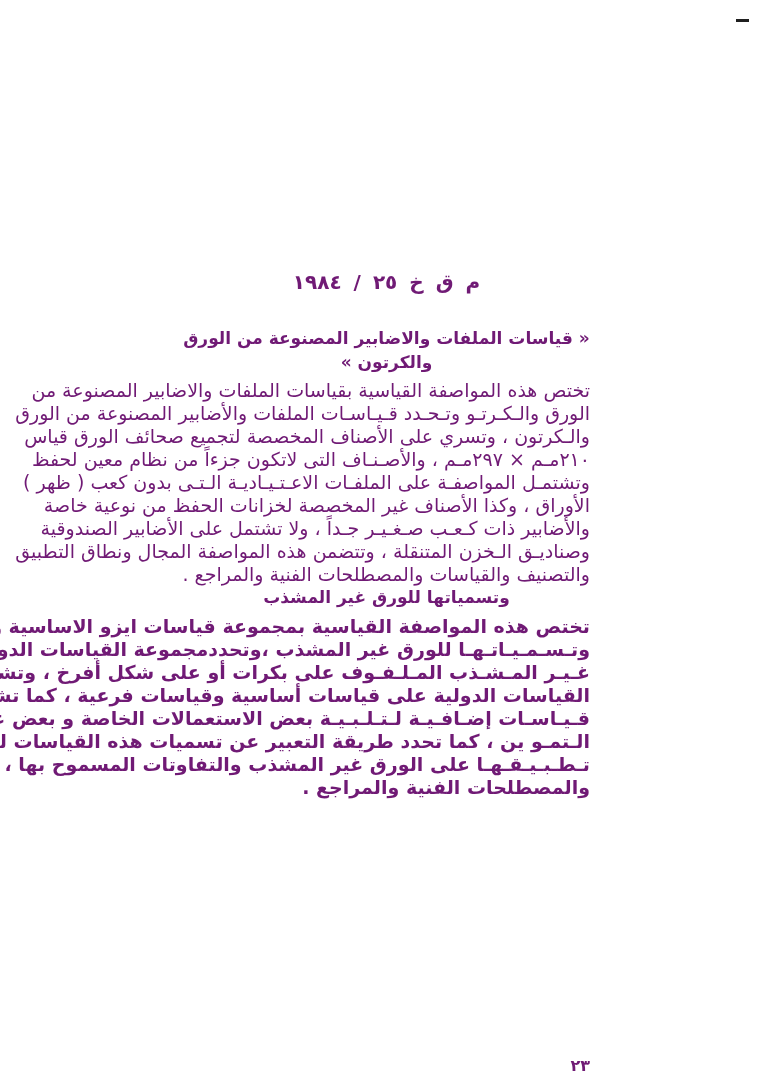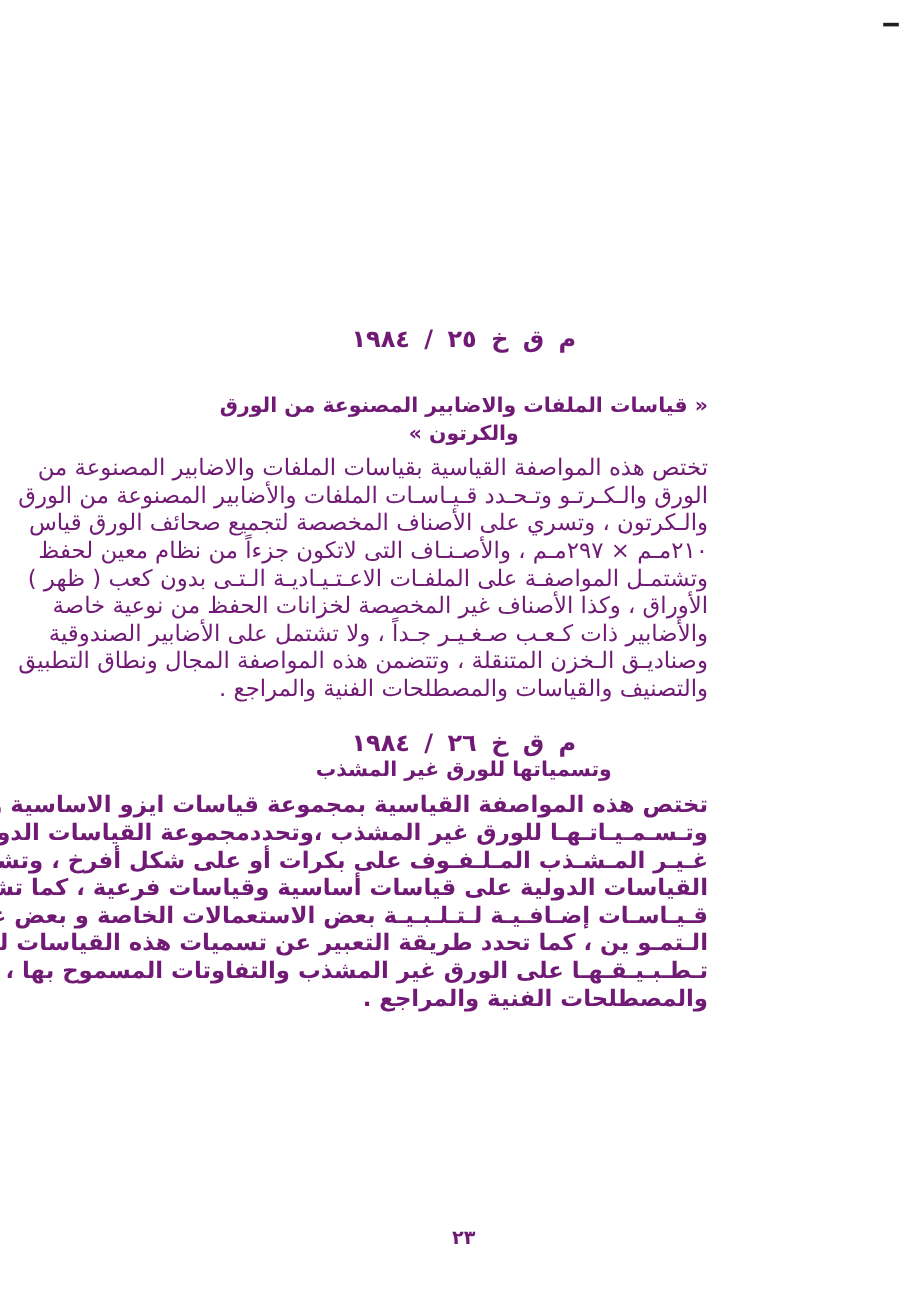--- a/index.html
+++ b/index.html
@@ -55,24 +55,23 @@
   .body-line {
     font-size: 19px;
     line-height: 23px;
     text-align: justify;
     text-align-last: justify;
     white-space: nowrap;
   }
   .body-line.last-line { text-align-last: right; }
   .page-number {
     position: absolute;
-    top: 1022px;
+    top: 1056px;
     left: 183px;
     width: 407px;
-    text-align: center;
     font-size: 16px;
     font-weight: bold;
     direction: rtl;
   }
 </style>
 </head>
 <body>
 
 <div class="page">
 
@@ -90,21 +89,20 @@
           <p class="body-line">٢١٠مـم × ٢٩٧مـم ، والأصـنـاف التى لاتكون جزءاً من نظام معين لحفظ</p>
           <p class="body-line">وتشتمـل المواصفـة على الملفـات الاعـتـيـاديـة الـتـى بدون كعب ( ظهر )</p>
           <p class="body-line">الأوراق ، وكذا الأصناف غير المخصصة لخزانات الحفظ من نوعية خاصة</p>
           <p class="body-line">والأضابير ذات كـعـب صـغـيـر جـداً ، ولا تشتمل على الأضابير الصندوقية</p>
           <p class="body-line">وصناديـق الـخزن المتنقلة ، وتتضمن هذه المواصفة المجال ونطاق التطبيق</p>
           <p class="body-line last-line">والتصنيف والقياسات والمصطلحات الفنية والمراجع .</p>
         </div>
     </section>
 
     <section>
-      <h1 class="std-code second">م ق خ ٢٦ / ١٩٨٤</h1>
       <h2 class="std-title2">وتسمياتها للورق غير المشذب</h2>
       <div class="body-text2">
           <p class="body-line">تختص هذه المواصفة القياسية بمجموعة قياسات ايزو الاساسية والفرعية</p>
           <p class="body-line">وتـسـمـيـاتـهـا للورق غير المشذب ،وتحددمجموعة القياسات الدولية للورق</p>
           <p class="body-line">غـيـر المـشـذب المـلـفـوف على بكرات أو على شكل أفرخ ، وتشتمل مجموعة</p>
           <p class="body-line">القياسات الدولية على قياسات أساسية وقياسات فرعية ، كما تشتمل على</p>
           <p class="body-line">قـيـاسـات إضـافـيـة لـتـلـبـيـة بعض الاستعمالات الخاصة و بعض عمليات</p>
           <p class="body-line">الـتمـو ين ، كما تحدد طريقة التعبير عن تسميات هذه القياسات لسهولة</p>
           <p class="body-line">تـطـبـيـقـهـا على الورق غير المشذب والتفاوتات المسموح بها ، وتتضمن هذه</p>
           <p class="body-line last-line">والمصطلحات الفنية والمراجع .</p>

